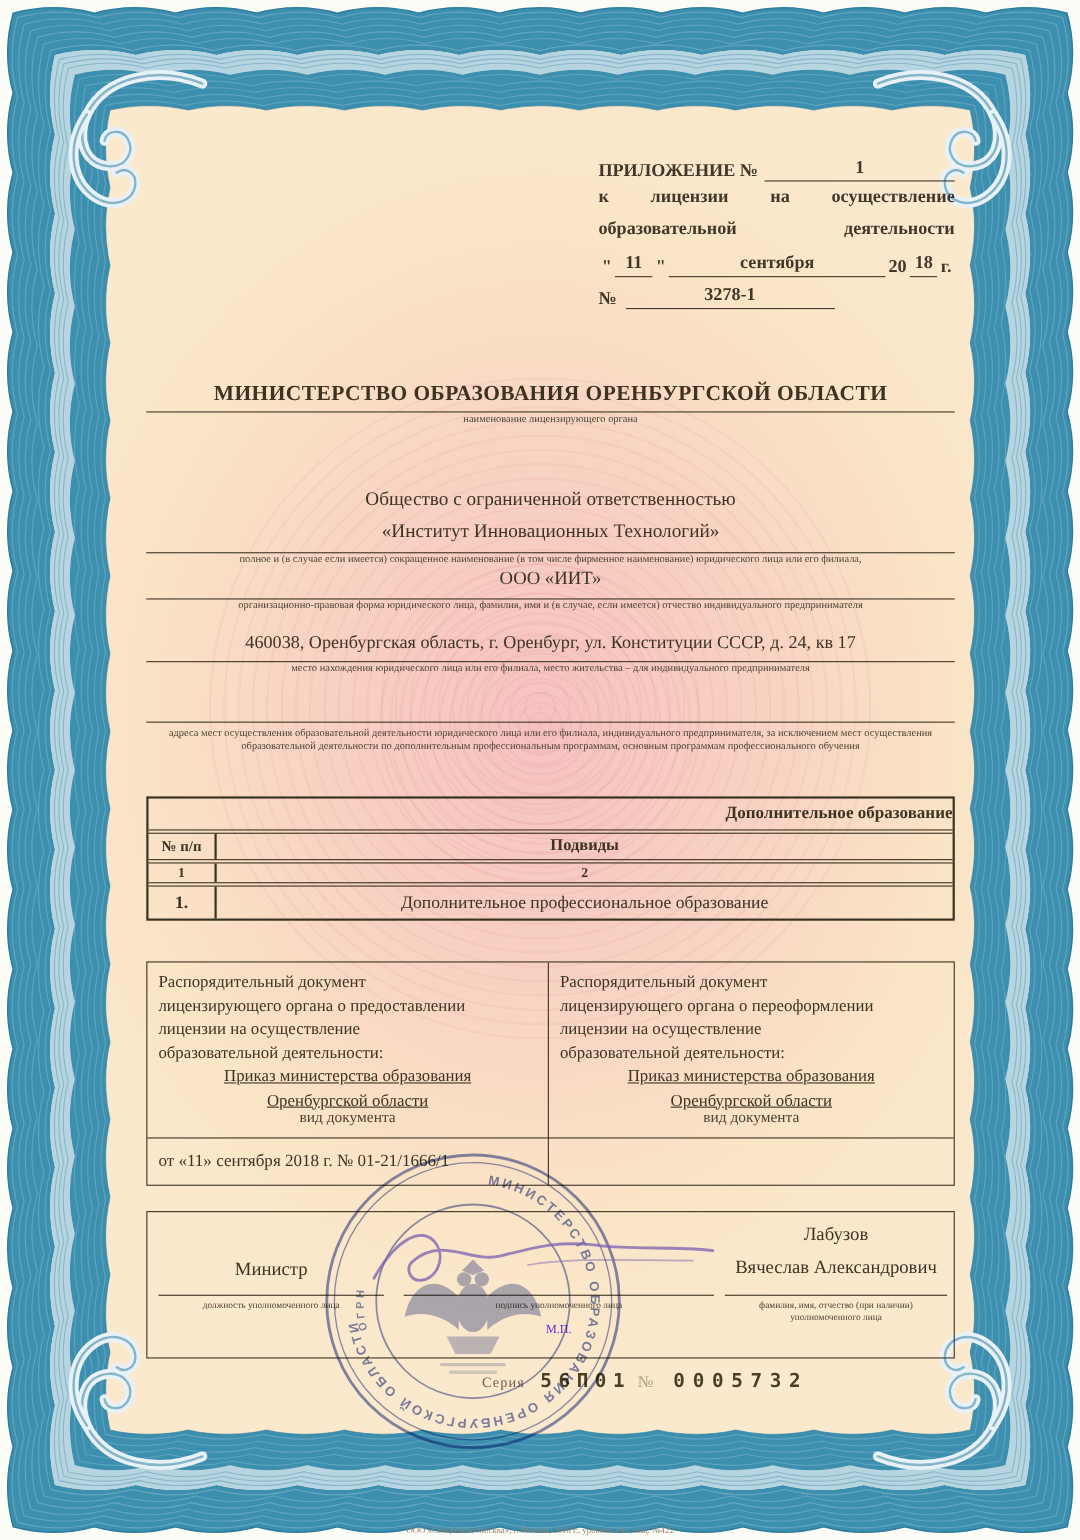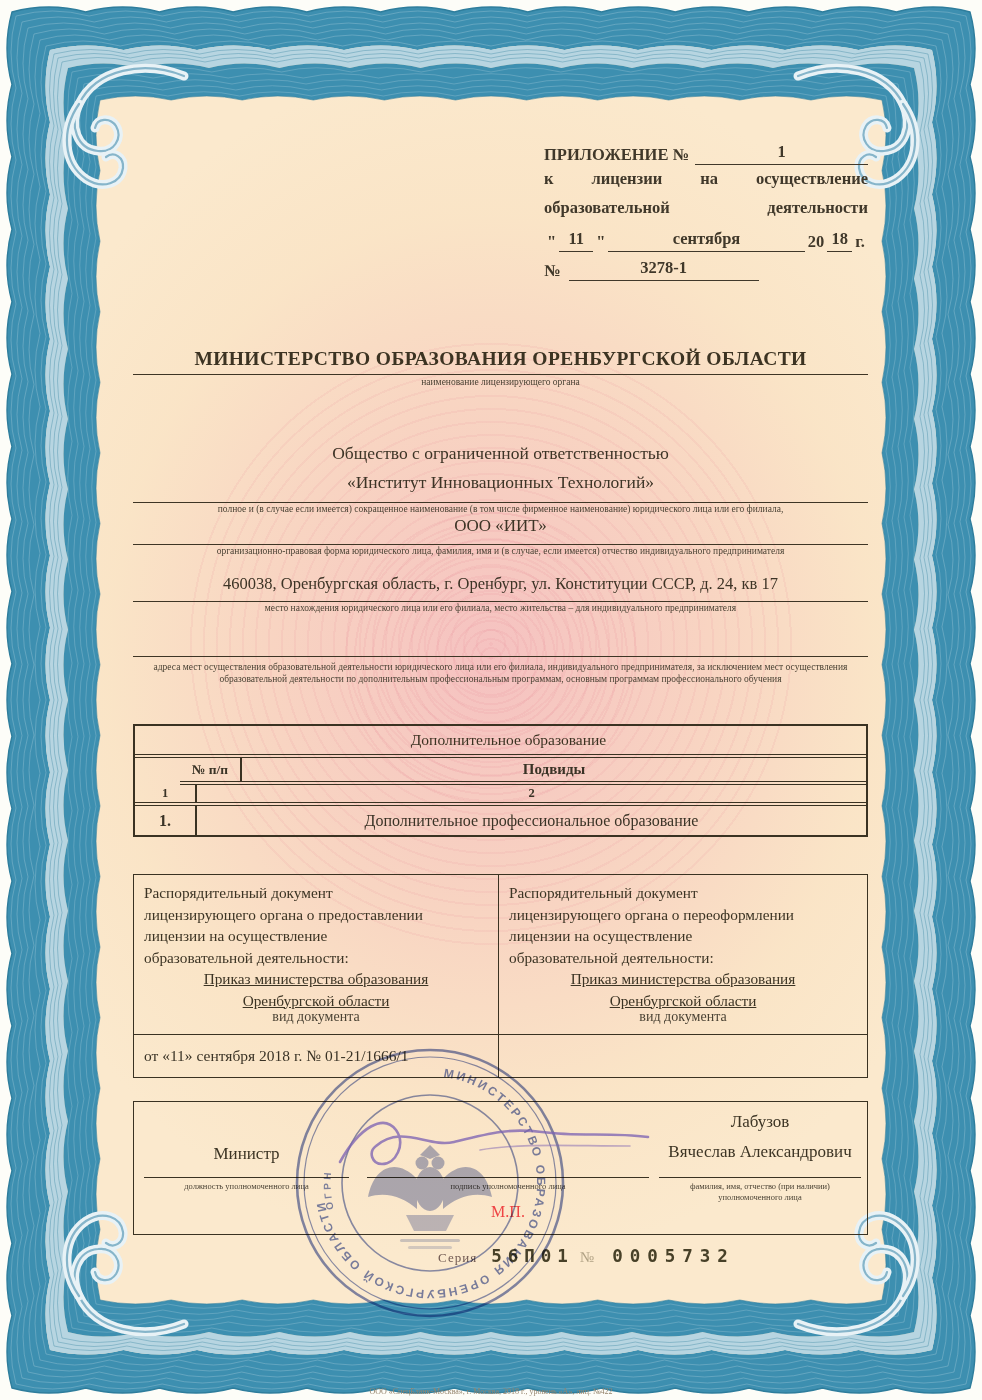--- a/index.html
+++ b/index.html
@@ -45,24 +45,24 @@
 
   .addr-block{position:absolute;top:442px;left:0;width:100%;}
   .addr{font-size:16.5px;text-align:center;color:#3d3426;}
   .addr-block .rule{margin-top:7px;}
 
   .addresses-block{position:absolute;top:524px;left:0;width:100%;}
   .addresses-block .cap{margin-top:4px;padding:0 2px;}
 
   
   .edu-table{position:absolute;top:592px;left:0;width:100%;border:2px solid #3a3222;box-sizing:border-box;}
-  .edu-r1{height:28px;line-height:28px;text-align:center;font-weight:normal;font-size:15.5px;border-bottom:4px double #3a3222;color:#3c3322;padding-left:16px;}
+  .edu-r1{height:28px;line-height:28px;text-align:right;font-weight:bold;font-size:15.5px;border-bottom:4px double #3a3222;color:#3c3322;padding-left:16px;}
   .edu-row{display:grid;grid-template-columns:62px 1fr;}
   .edu-row > :first-child{border-right:2px solid #3a3222;}
-  .edu-r2{border-bottom:4px double #3a3222;margin-left:45px;}
+  .edu-r2{border-bottom:4px double #3a3222;}
   .edu-r2 div{height:23px;line-height:23px;text-align:center;font-weight:bold;}
   .edu-c1h{font-size:13.5px;}
   .edu-c2h{font-size:15px;}
   .edu-r3{border-bottom:4px double #3a3222;}
   .edu-r3 div{height:17px;line-height:17px;text-align:center;font-weight:bold;font-size:12.5px;}
   .edu-r4 div{height:29px;line-height:29px;text-align:center;font-size:16px;}
   .edu-num{font-weight:bold;font-size:15.5px;}
 
   
   .orders-table{position:absolute;top:742px;left:0;width:100%;border:1.6px solid #3a3222;box-sizing:border-box;
@@ -78,21 +78,21 @@
   
   .sig-box{position:absolute;top:969px;left:0;width:100%;height:134px;border:1.6px solid #3a3222;box-sizing:border-box;}
   .sig-col{position:absolute;top:0;height:100%;}
   .sig-line{position:absolute;top:75px;left:0;right:0;border-top:1.6px solid #3a3222;}
   .sig-left{left:10px;width:205px;}
   .sig-mid{left:233px;width:282px;}
   .sig-right{left:525px;right:4px;width:202px;}
   .sig-pos{position:absolute;top:42px;left:0;right:0;text-align:center;font-size:17px;color:#3c3424;}
   .sig-cap{position:absolute;left:0;right:0;text-align:center;font-size:8.5px;color:#4a4234;line-height:11px;}
   .cap-a{top:79px;} .cap-b{top:90px;}
-  .sig-mp{position:absolute;top:101px;left:0;right:0;text-align:center;font-size:16px;color:#ef4444;}
+  .sig-mp{position:absolute;top:101px;left:0;right:0;text-align:center;font-size:11px;color:#6d28d9;}
   .sig-n1{position:absolute;top:10px;left:0;right:0;text-align:center;font-size:17px;color:#3c3424;}
   .sig-n2{position:absolute;top:40px;left:0;right:0;text-align:center;font-size:17px;color:#3c3424;}
 
   
   .serial{position:absolute;top:1114px;left:0;width:100%;text-align:center;padding-left:172px;box-sizing:border-box;white-space:nowrap;}
   .serial-label{font-size:13px;color:#715a52;letter-spacing:1px;}
   .serial-series{font-family:"DejaVu Sans Mono",monospace;font-weight:bold;font-size:17.5px;letter-spacing:6px;color:#474028;margin-left:10px;}
   .serial-no{font-size:15px;color:#b0a184;margin-left:2px;}
   .serial-num{font-family:"DejaVu Sans Mono",monospace;font-weight:bold;font-size:17.5px;letter-spacing:7px;color:#474028;margin-left:14px;}
 

